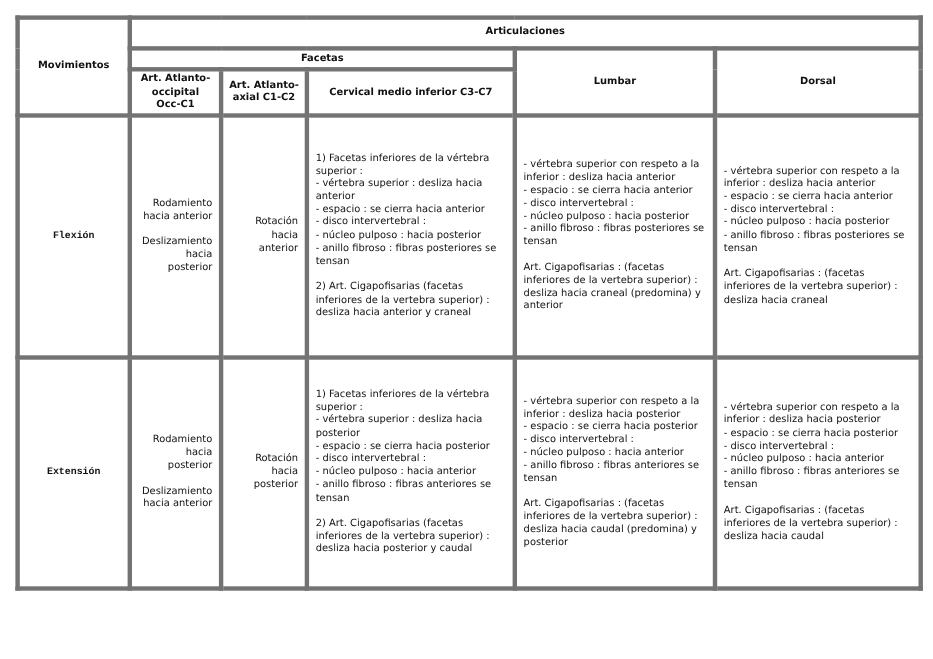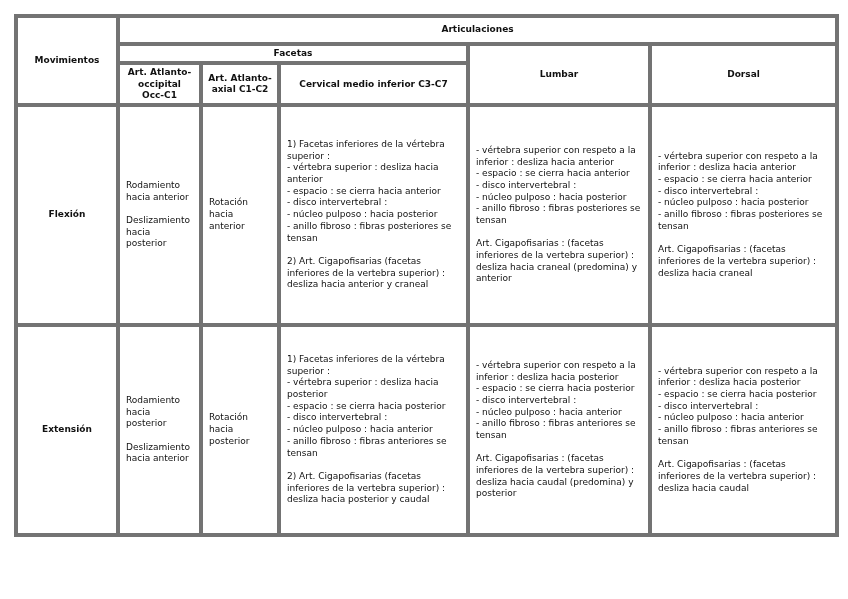--- a/index.html
+++ b/index.html
@@ -34,23 +34,24 @@
   }
   .tbl td {
     font-size: 9px;
     line-height: 1.3;
     vertical-align: middle;
     padding: 5px 6px;
   }
   .tbl td.mov {
     font-weight: bold;
     text-align: center;
+    font-family: Liberation Mono, monospace;
   }
   .tbl td.ctr {
-    text-align: left;
+    text-align: right;
   }
   .tbl td.txt {
     text-align: left;
   }
   tr.r1 { height: 28px; }
   tr.r2 { height: 18px; }
   tr.r3 { height: 40px; }
   tr.r4 { height: 220px; }
   tr.r5 { height: 210px; }
 </style>

